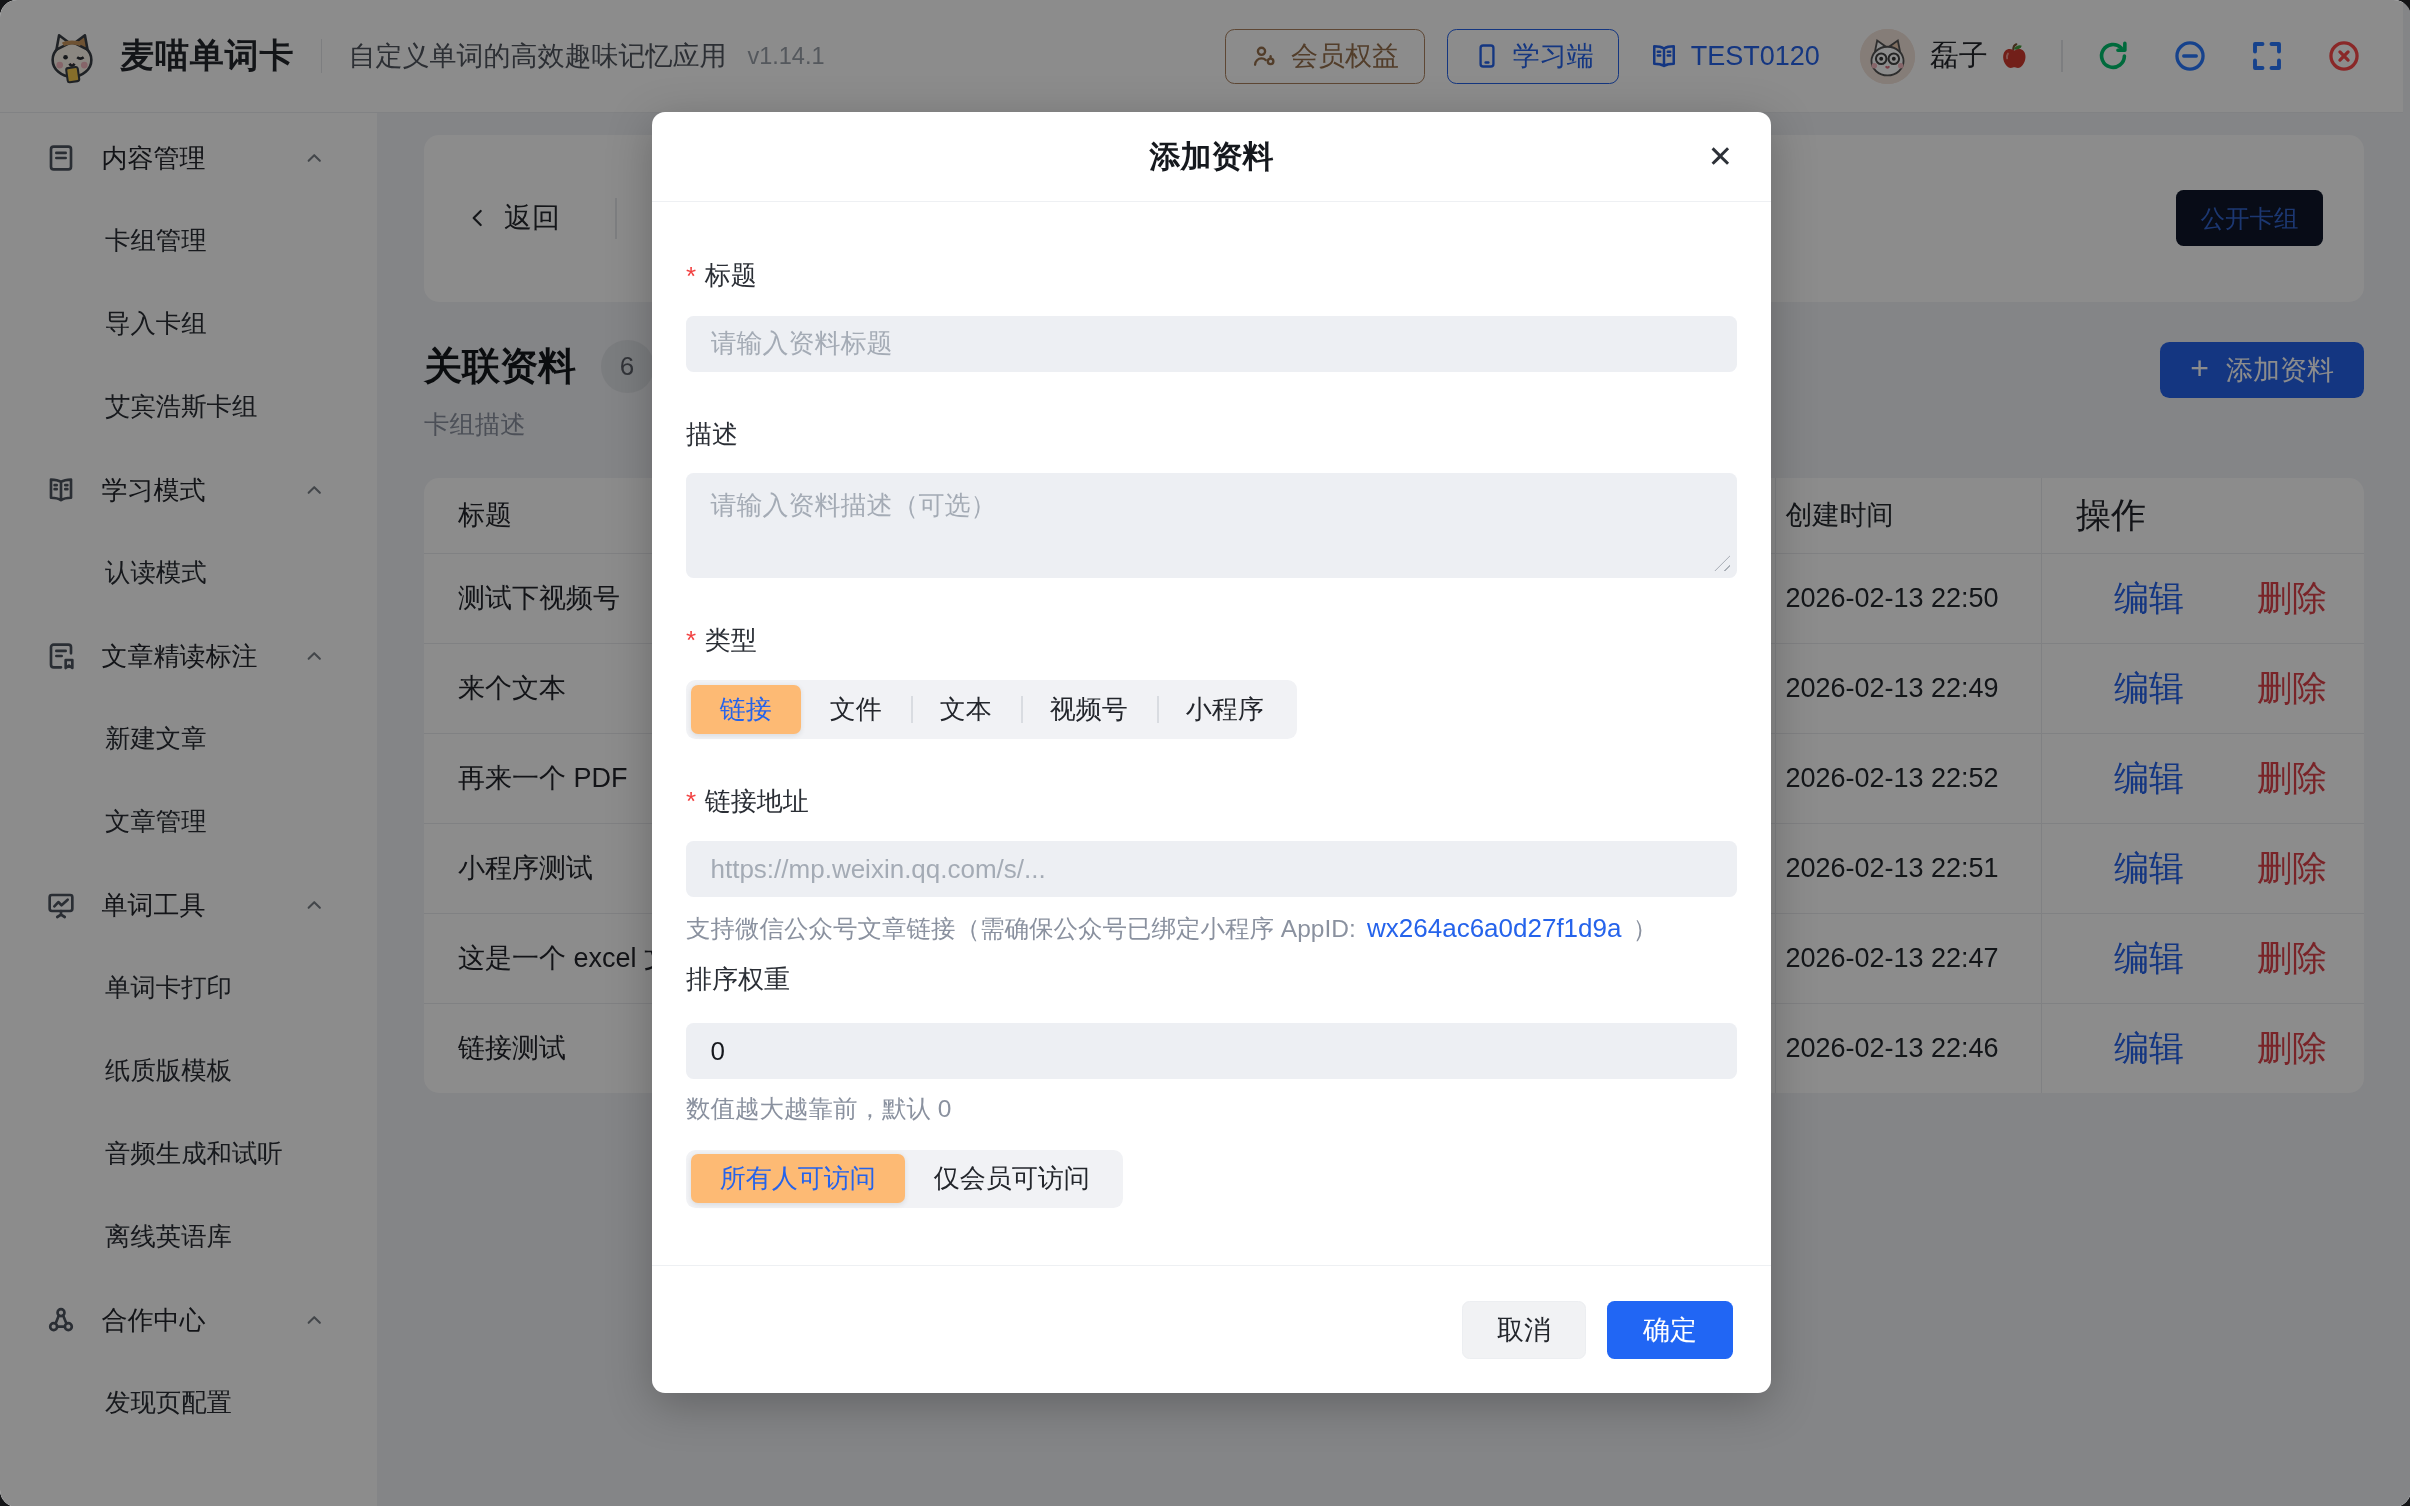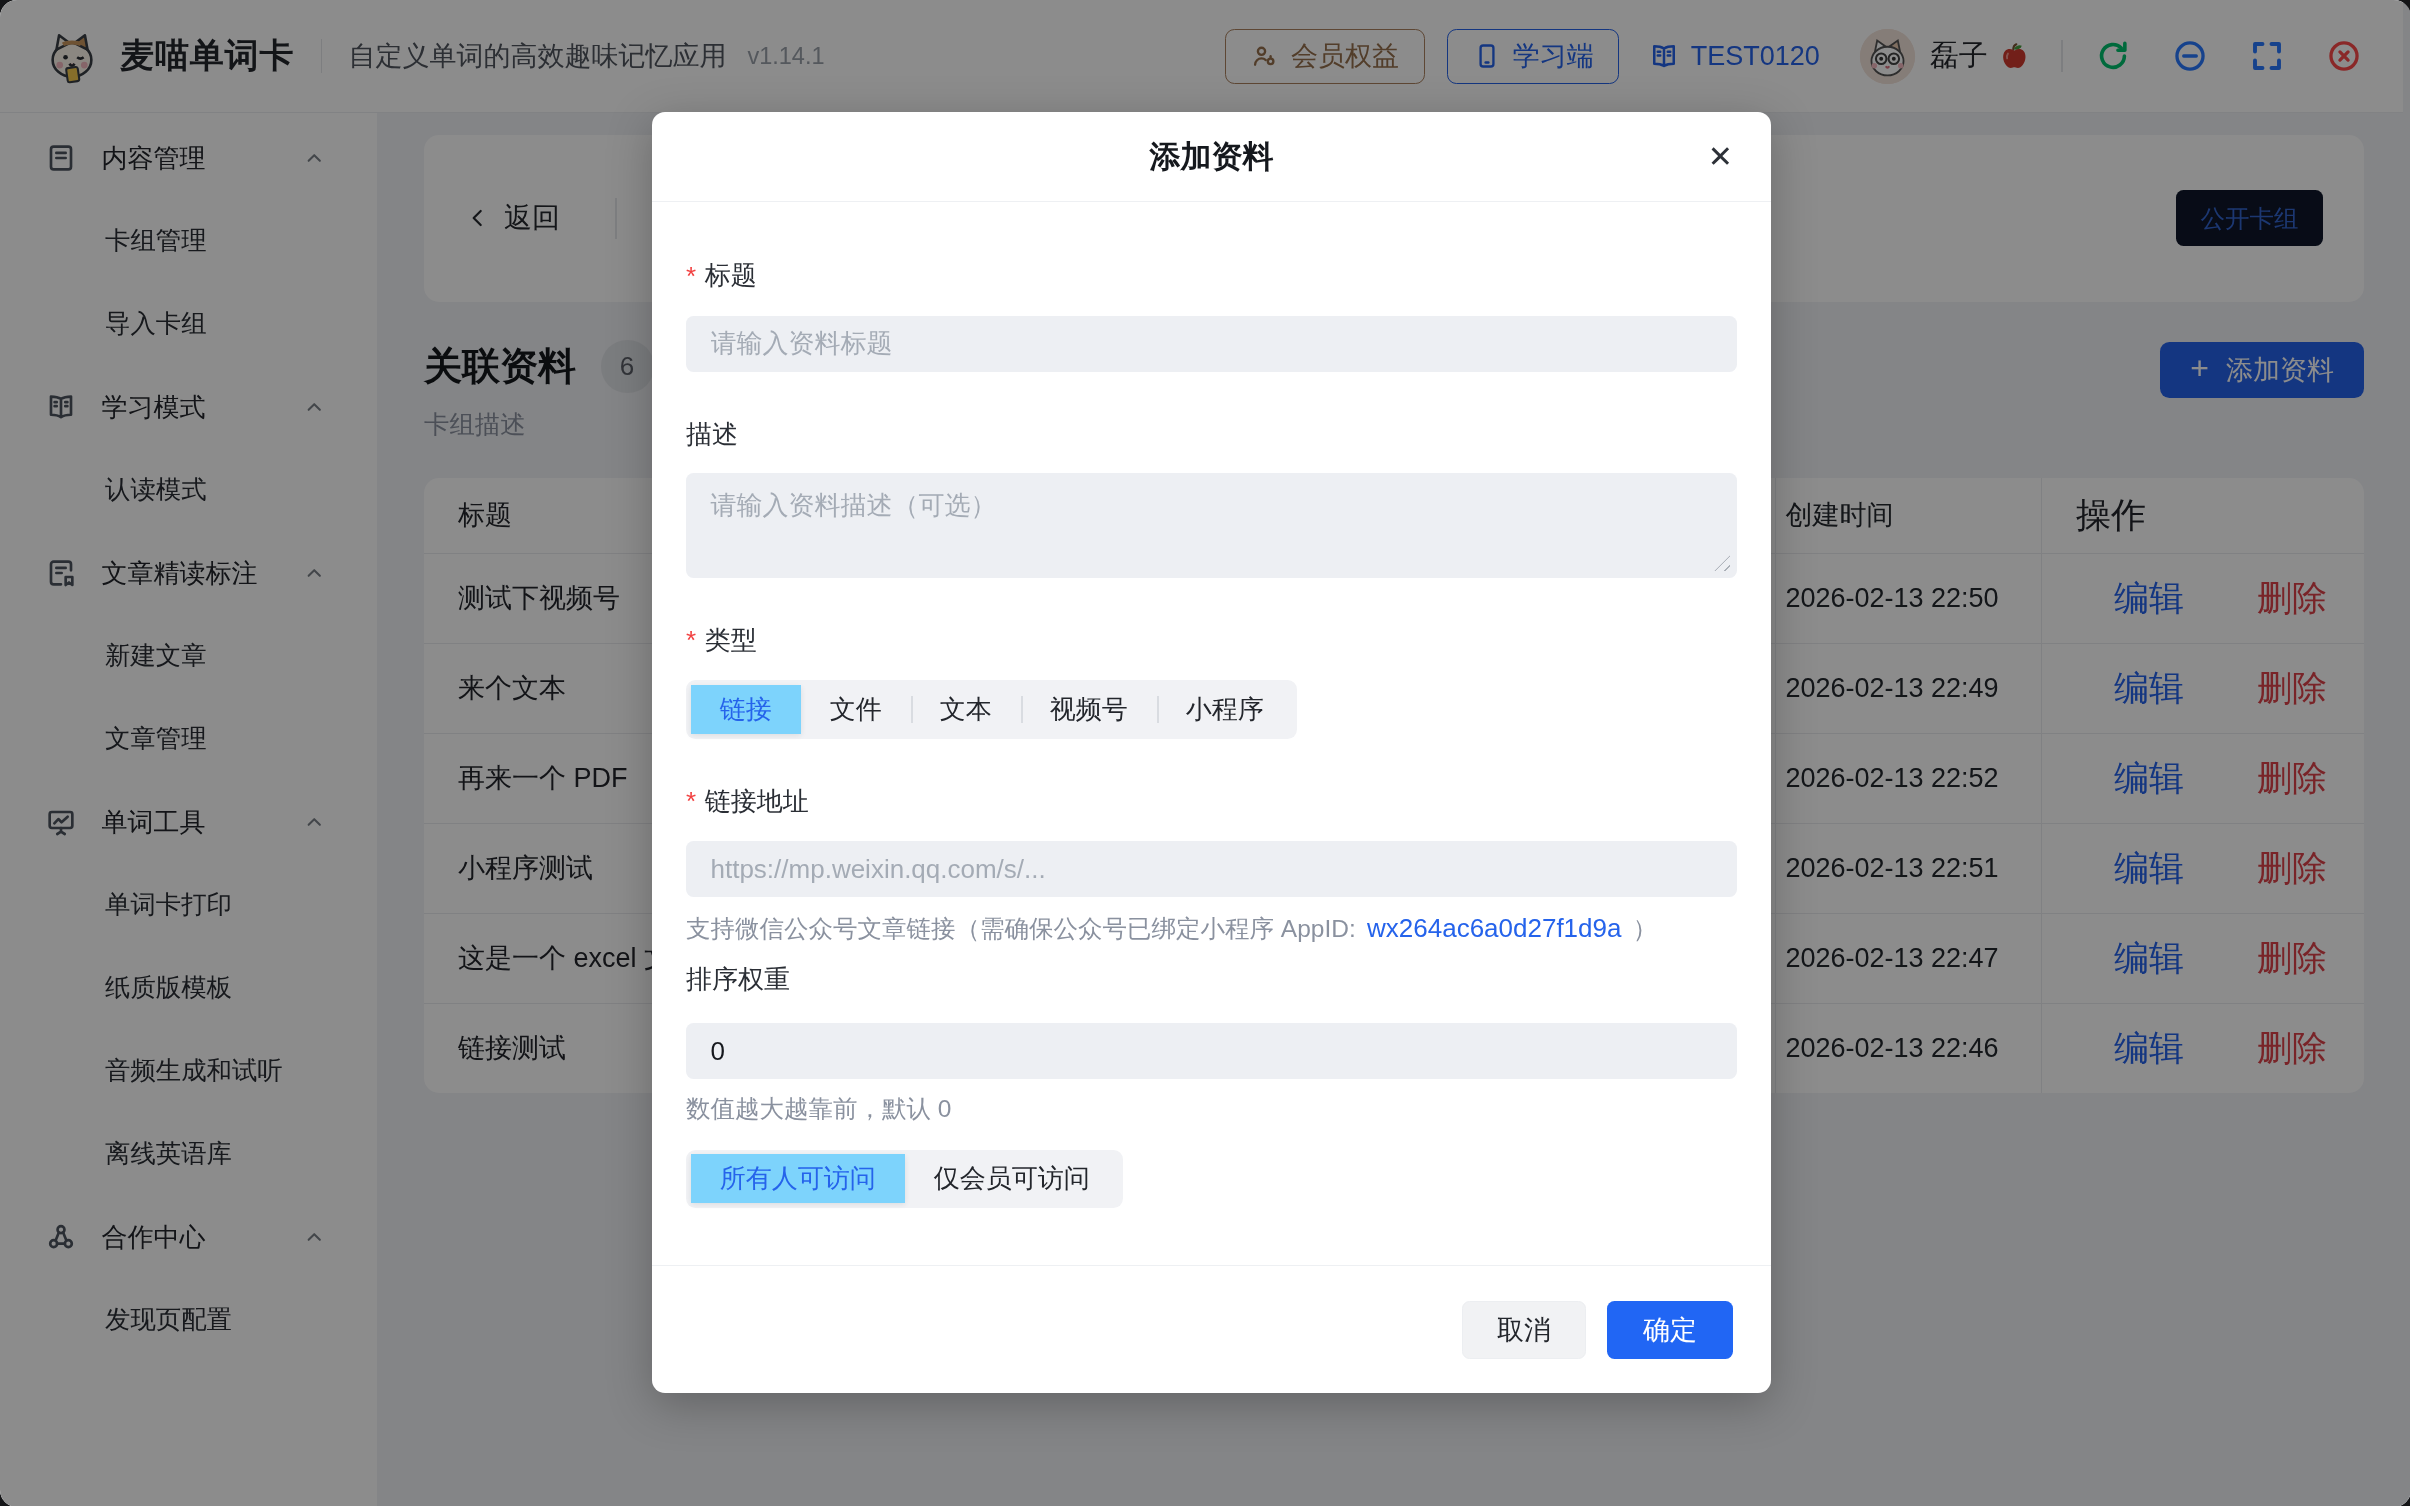--- a/index.html
+++ b/index.html
@@ -82,21 +82,21 @@
   .req{color:#f24141; margin-right:8.5px; font-size:26px; line-height:1;}
   .mt-first{margin-top:56px;}
   .f-input{margin-top:22.6px; height:56px; background:var(--input-bg); border-radius:7.5px; display:flex; align-items:center; padding:0 24.5px;}
   .f-input input{width:100%; border:none; outline:none; background:transparent; font-size:26px; color:#16181d; font-family:inherit;}
   .f-input input::placeholder, .f-textarea textarea::placeholder{color:#a4abb5; opacity:1;}
   .f-textarea{margin-top:21px; position:relative; background:var(--input-bg); border-radius:7.5px; height:105px;}
   .f-textarea textarea{width:100%; height:100%; border:none; outline:none; resize:none; background:transparent; padding:15px 24.5px; font-size:26px; color:#16181d; font-family:inherit;}
   .resize-handle{position:absolute; right:6.6px; bottom:6.6px; width:16px; height:16px; background:repeating-linear-gradient(135deg,transparent 0 2.8px,#9aa0a8 2.8px 4.7px,transparent 4.7px 7.5px); clip-path:polygon(100% 0,100% 100%,0 100%); opacity:.8;}
   .seg{display:inline-flex; background:var(--seg-bg); border-radius:9.4px; padding:4.7px; margin-top:22.6px;}
   .seg-opt{height:49px; padding:0 29px; display:flex; align-items:center; justify-content:center; font-size:26px; color:#23262c; position:relative; cursor:pointer;}
-  .seg-opt.sel{background:#7dd3fc; border-radius:0; color:var(--blue); font-weight:500; box-shadow:0 1.9px 5.6px rgba(31,35,41,.10);}
+  .seg-opt.sel{background:#fdba74; border-radius:7px; color:var(--blue); font-weight:500; box-shadow:0 1.9px 5.6px rgba(31,35,41,.10);}
   .seg-opt.divided::before{content:""; position:absolute; left:0; top:11.3px; bottom:11.3px; width:1.9px; background:#d9dce1;}
   .help{margin-top:15px; font-size:24.5px; color:var(--text3); display:flex; align-items:center; flex-wrap:nowrap;}
   .help .appid{color:var(--blue); font-size:26px; margin:0 11.3px;}
   .mt-sec{margin-top:45px;}
   .mt-link{margin-top:45px;}
   .mt-small{margin-top:17px;}
   .m-footer{flex:none; height:128px; border-top:0.9px solid #eef0f3; display:flex; align-items:center; justify-content:flex-end; gap:21px; padding:0 38px;}
   .btn-cancel{height:58px; padding:0 34px; background:#f1f2f4; border:0.9px solid #eceef1; color:#23262c; border-radius:7.5px; font-size:27px; display:flex; align-items:center; cursor:pointer;}
   .btn-ok{height:58px; padding:0 36px; background:var(--blue-dark); color:#fff; border-radius:7.5px; font-size:27px; display:flex; align-items:center; cursor:pointer;}
 
@@ -201,20 +201,21 @@
             <rect x="4.5" y="3.5" width="15" height="17" rx="2"></rect>
             <path d="M8.5 8.2h7M8.5 12h7"></path>
           </svg></span>
       <span>内容管理</span>
       <span class="chev"><svg class="stroke" viewBox="0 0 24 24">
             <path d="M6.5 14.5L12 9l5.5 5.5"></path>
           </svg></span>
     </div>
     <div class="side-child">卡组管理</div>
     <div class="side-child">导入卡组</div>
+    <div class="side-child">艾宾浩斯卡组</div>
 
     <div class="side-group">
       <span class="sicon"><svg class="stroke" viewBox="0 0 24 24">
             <path d="M12 6C10.2 4.8 7.8 4.2 4.5 4.2v13.6c3.3 0 5.7.6 7.5 1.8 1.8-1.2 4.2-1.8 7.5-1.8V4.2C16.2 4.2 13.8 4.8 12 6v13.6"></path>
             <path d="M7.2 8.4h1.6M7.2 11.4h1.6M15.2 8.4h1.6M15.2 11.4h1.6"></path>
           </svg></span>
       <span>学习模式</span>
       <span class="chev"><svg class="stroke" viewBox="0 0 24 24">
             <path d="M6.5 14.5L12 9l5.5 5.5"></path>
           </svg></span>

